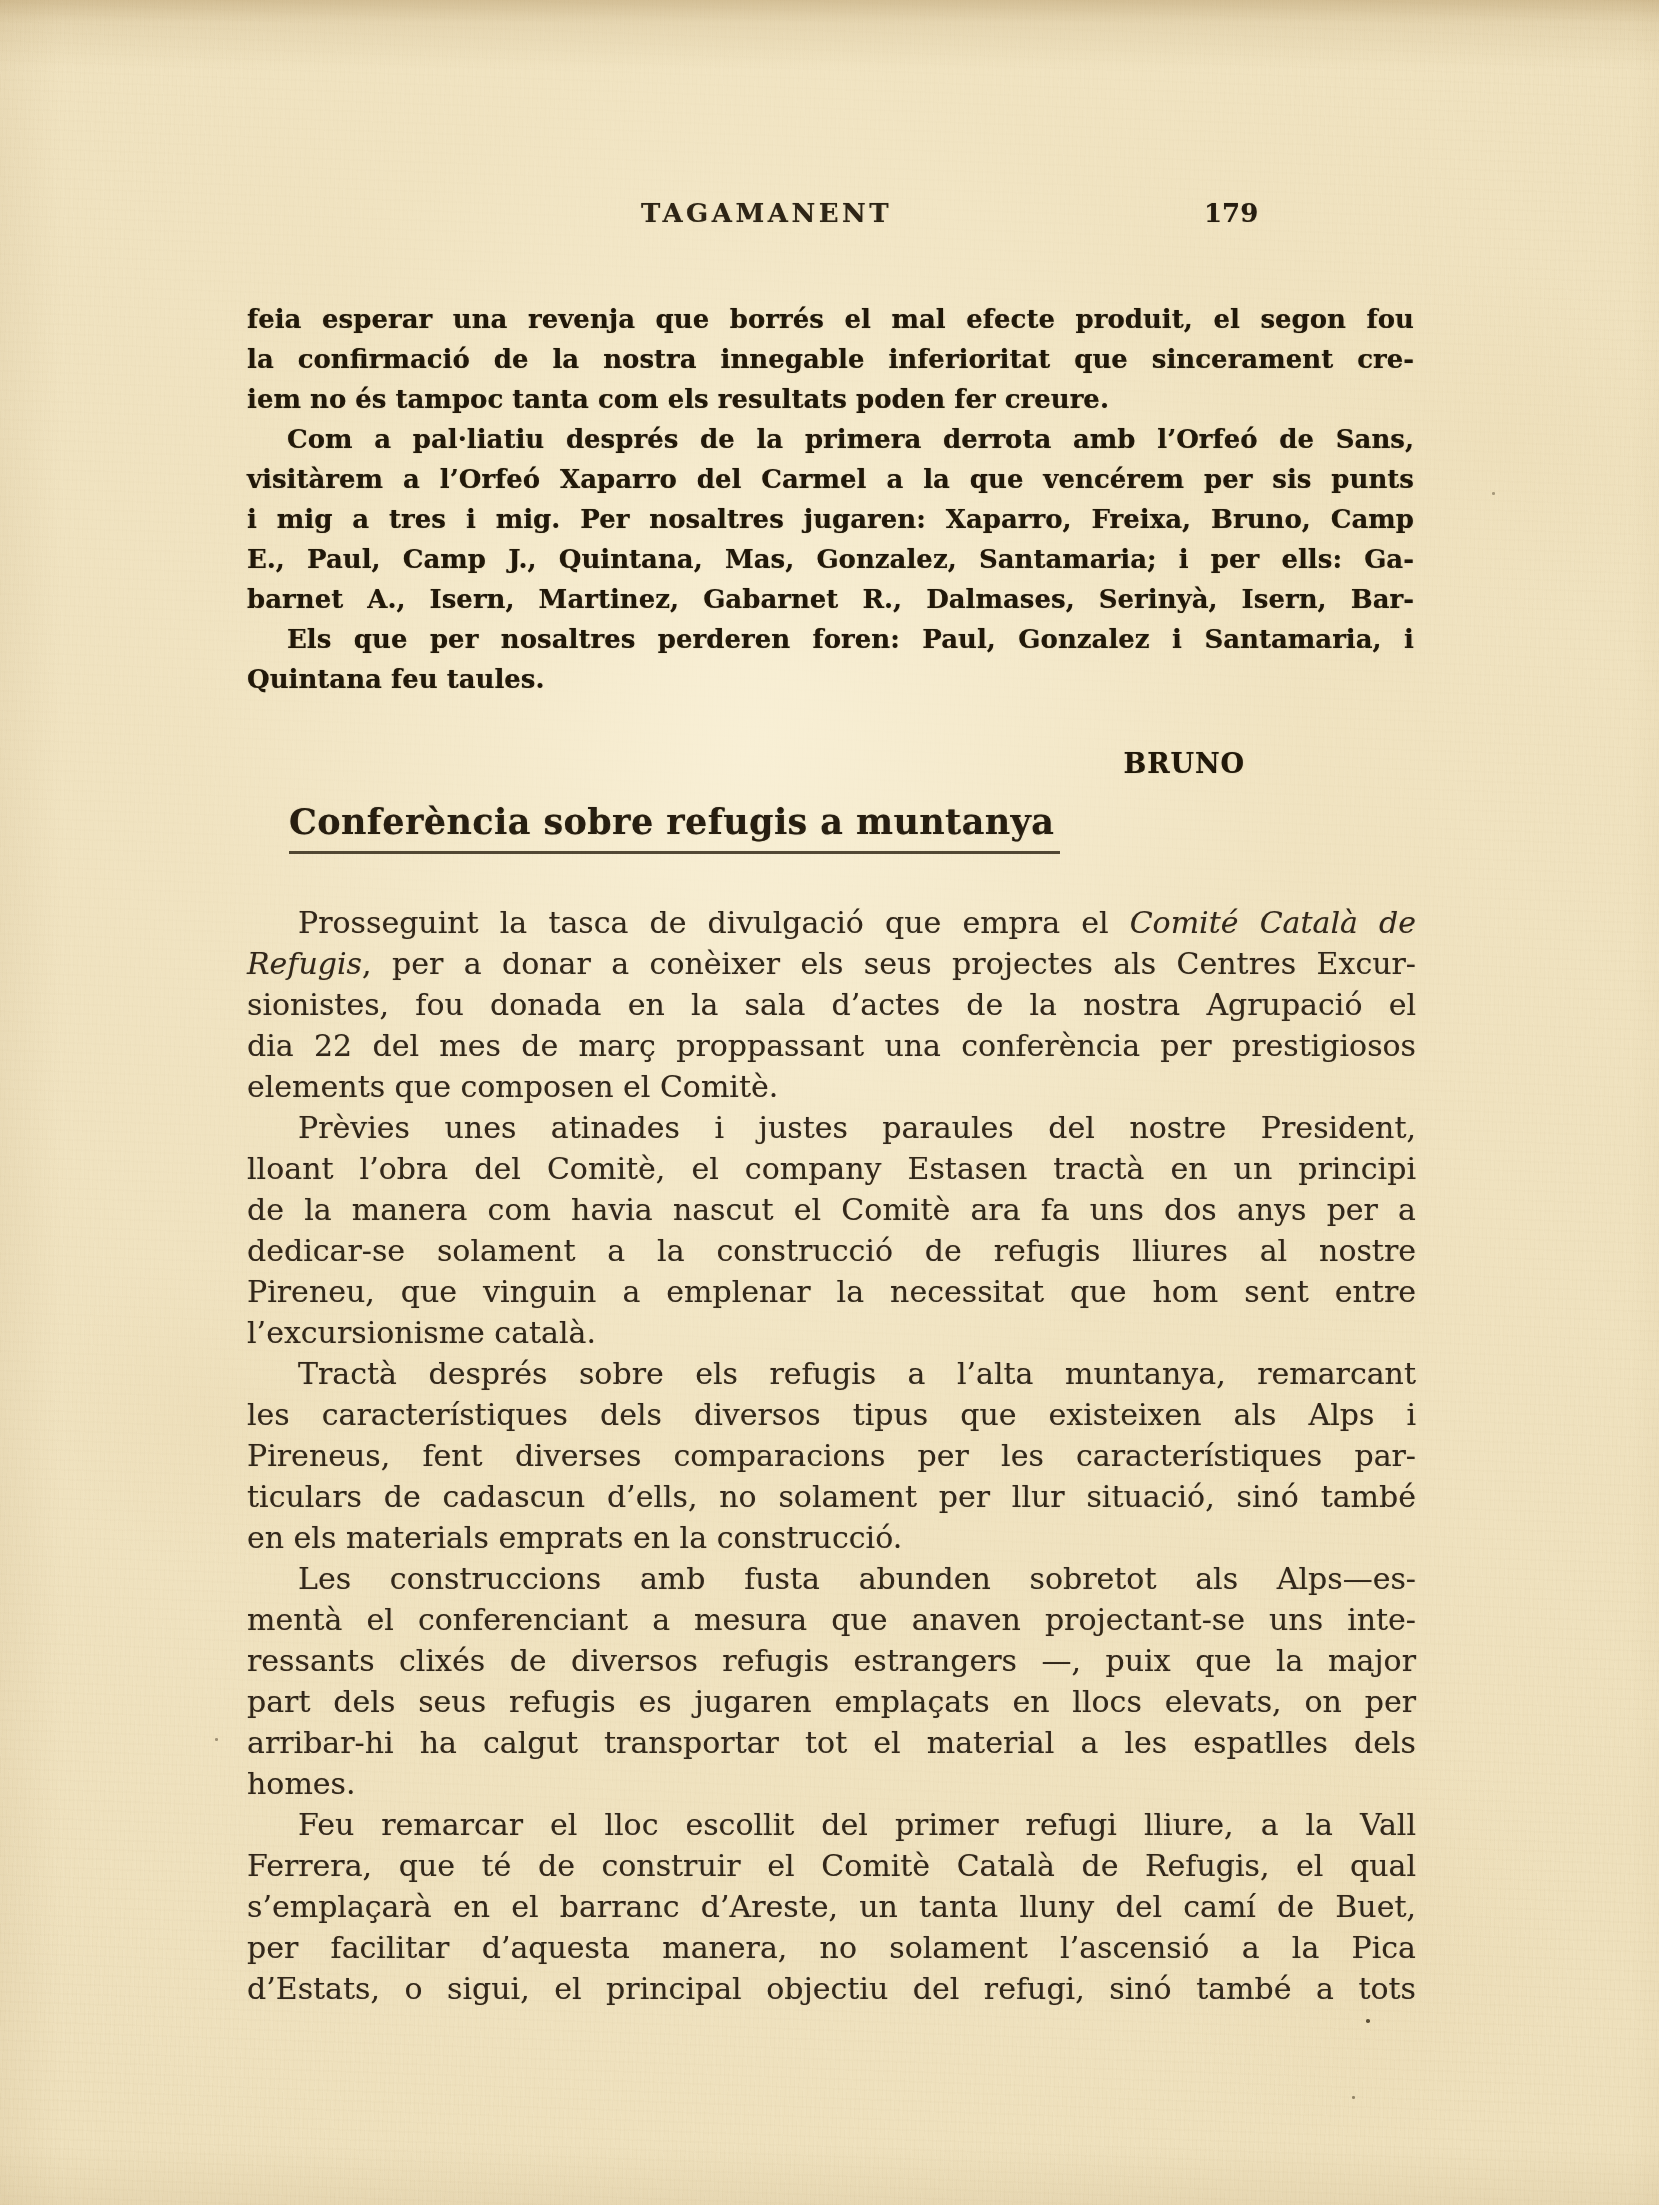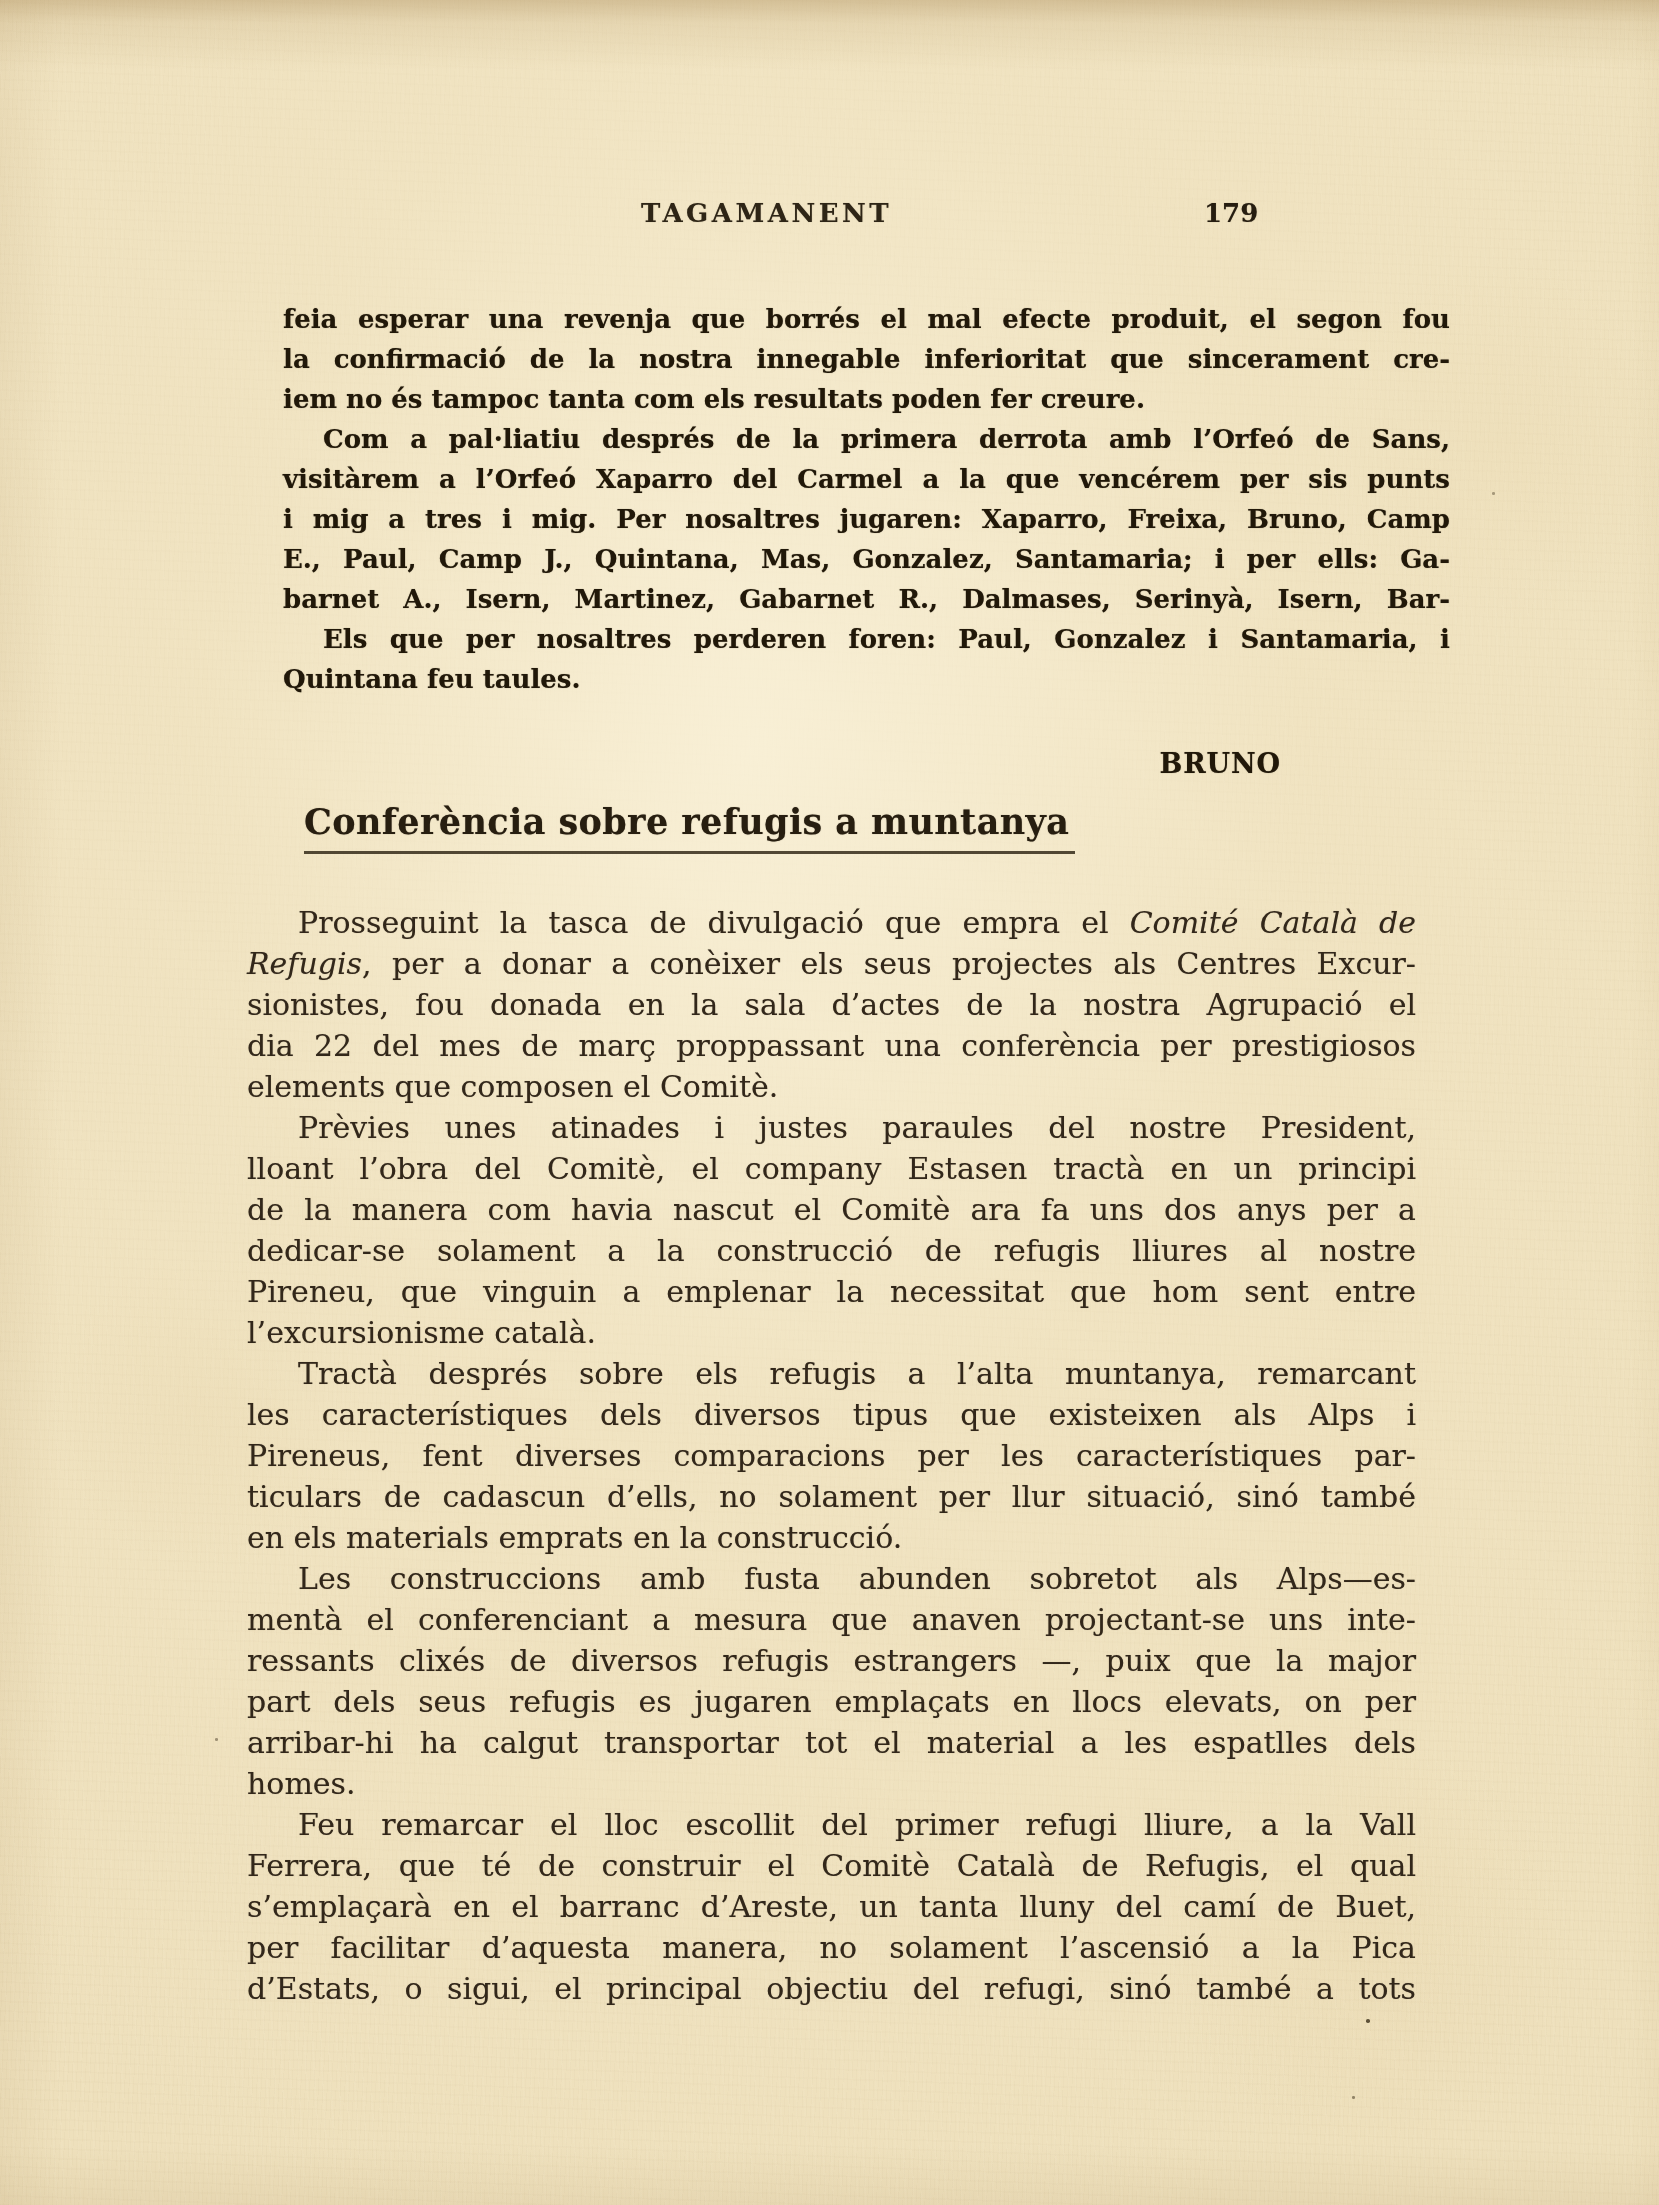--- a/index.html
+++ b/index.html
@@ -31,39 +31,39 @@
     white-space:nowrap;
   }
   .page-number{
     position:absolute;left:1204px;top:198px;
     font-size:26px;font-weight:700;color:#261d10;
     text-shadow:0 0 0.9px rgba(38,29,16,0.45);
   }
   .report{
     position:absolute;left:247px;top:299px;width:1167px;
     font-size:26px;line-height:40px;font-weight:700;
-    color:#211809;text-shadow:0 0 0.9px rgba(33,24,9,0.55);margin-left:36px;
+    color:#211809;text-shadow:0 0 0.9px rgba(33,24,9,0.55);
   }
   .article{
     position:absolute;left:247px;top:902px;width:1169px;
     font-size:30px;line-height:41px;font-weight:400;
     color:#32271a;text-shadow:0 0 0.9px rgba(50,39,26,0.35);
   }
   .tline{white-space:normal;}
   .tline.just{text-align:justify;text-align-last:justify;}
   .tline.ind-r{padding-left:40px;}
   .tline.ind-a{padding-left:51px;}
   .tline .it{font-style:italic;}
   .byline{
     text-align:right;padding-right:169px;
     font-size:27px;font-weight:700;letter-spacing:0.9px;
     color:#211809;
   }
   .section-heading{
-    position:absolute;left:304px;top:801px;
+    position:absolute;left:289px;top:801px;
     font-size:35px;font-weight:700;letter-spacing:0.4px;
     color:#271e10;text-shadow:0 0 0.9px rgba(39,30,16,0.5);
     border-bottom:3.5px solid rgba(45,35,18,0.82);
     padding:0 5.3px 8.8px 0;
     white-space:nowrap;
   }
   .speck{position:absolute;border-radius:50%;background:#3a2d18;opacity:0.8;}
 </style>
 </head>
 <body>

